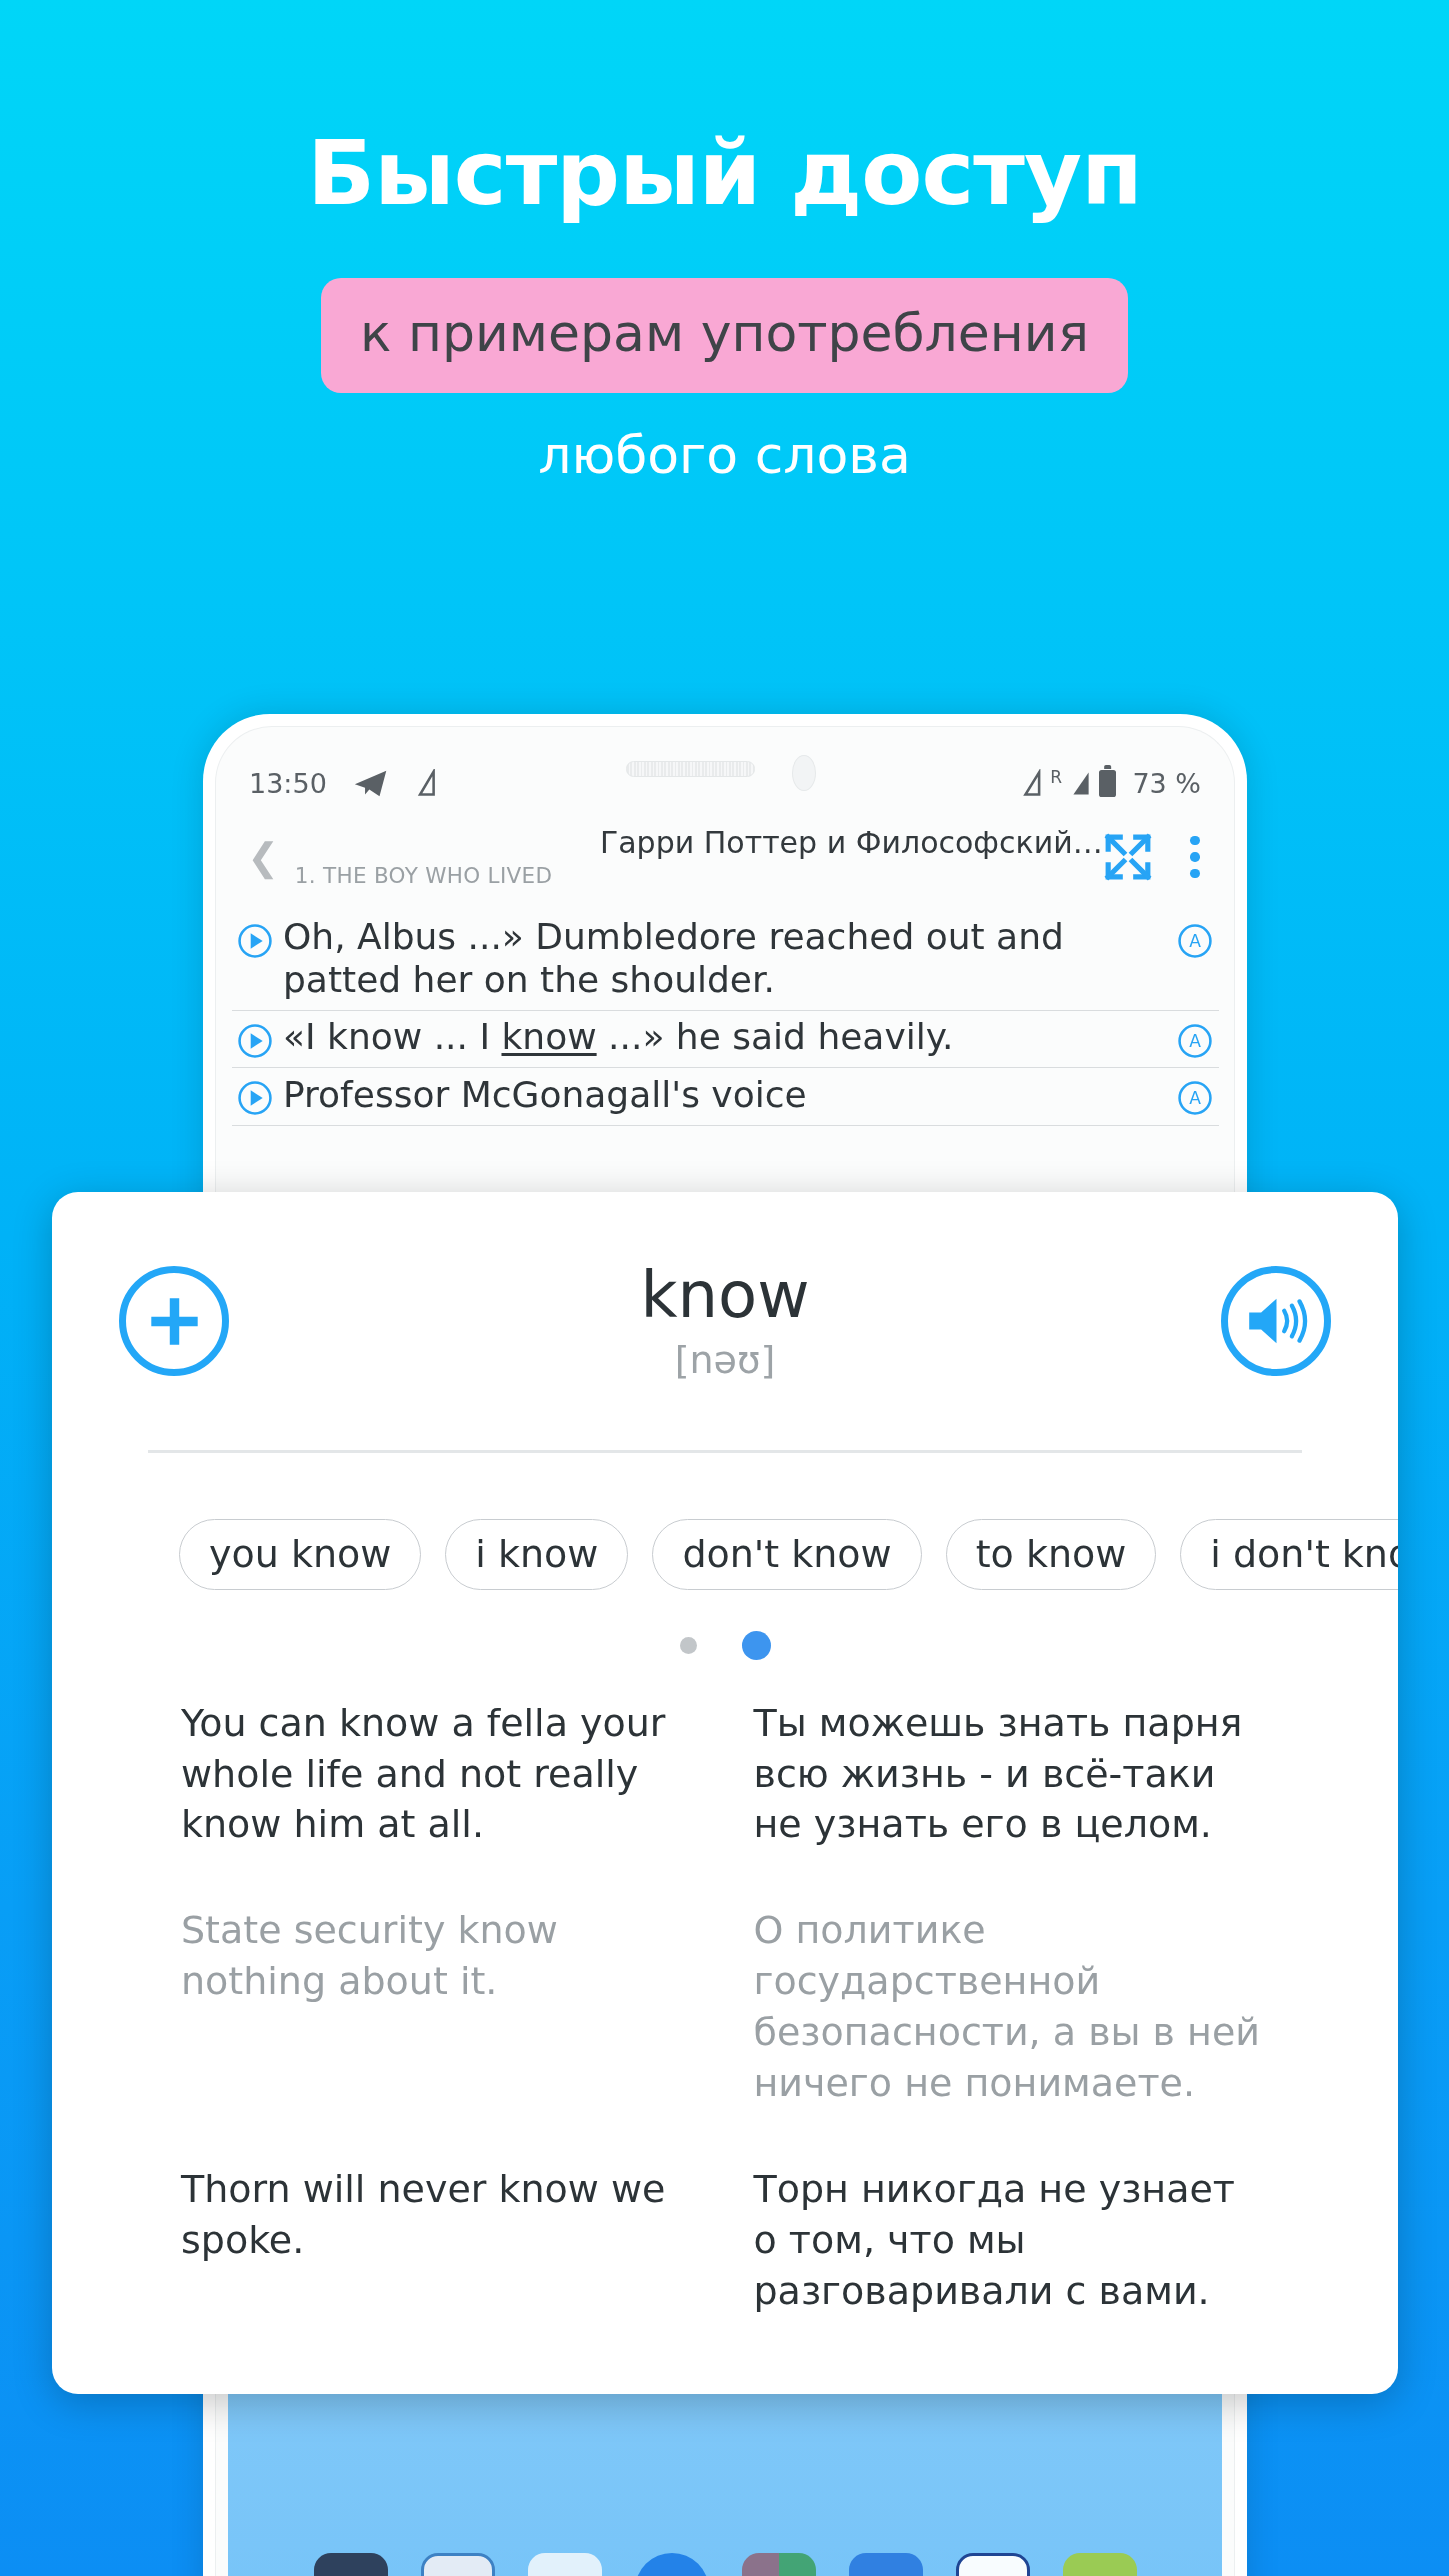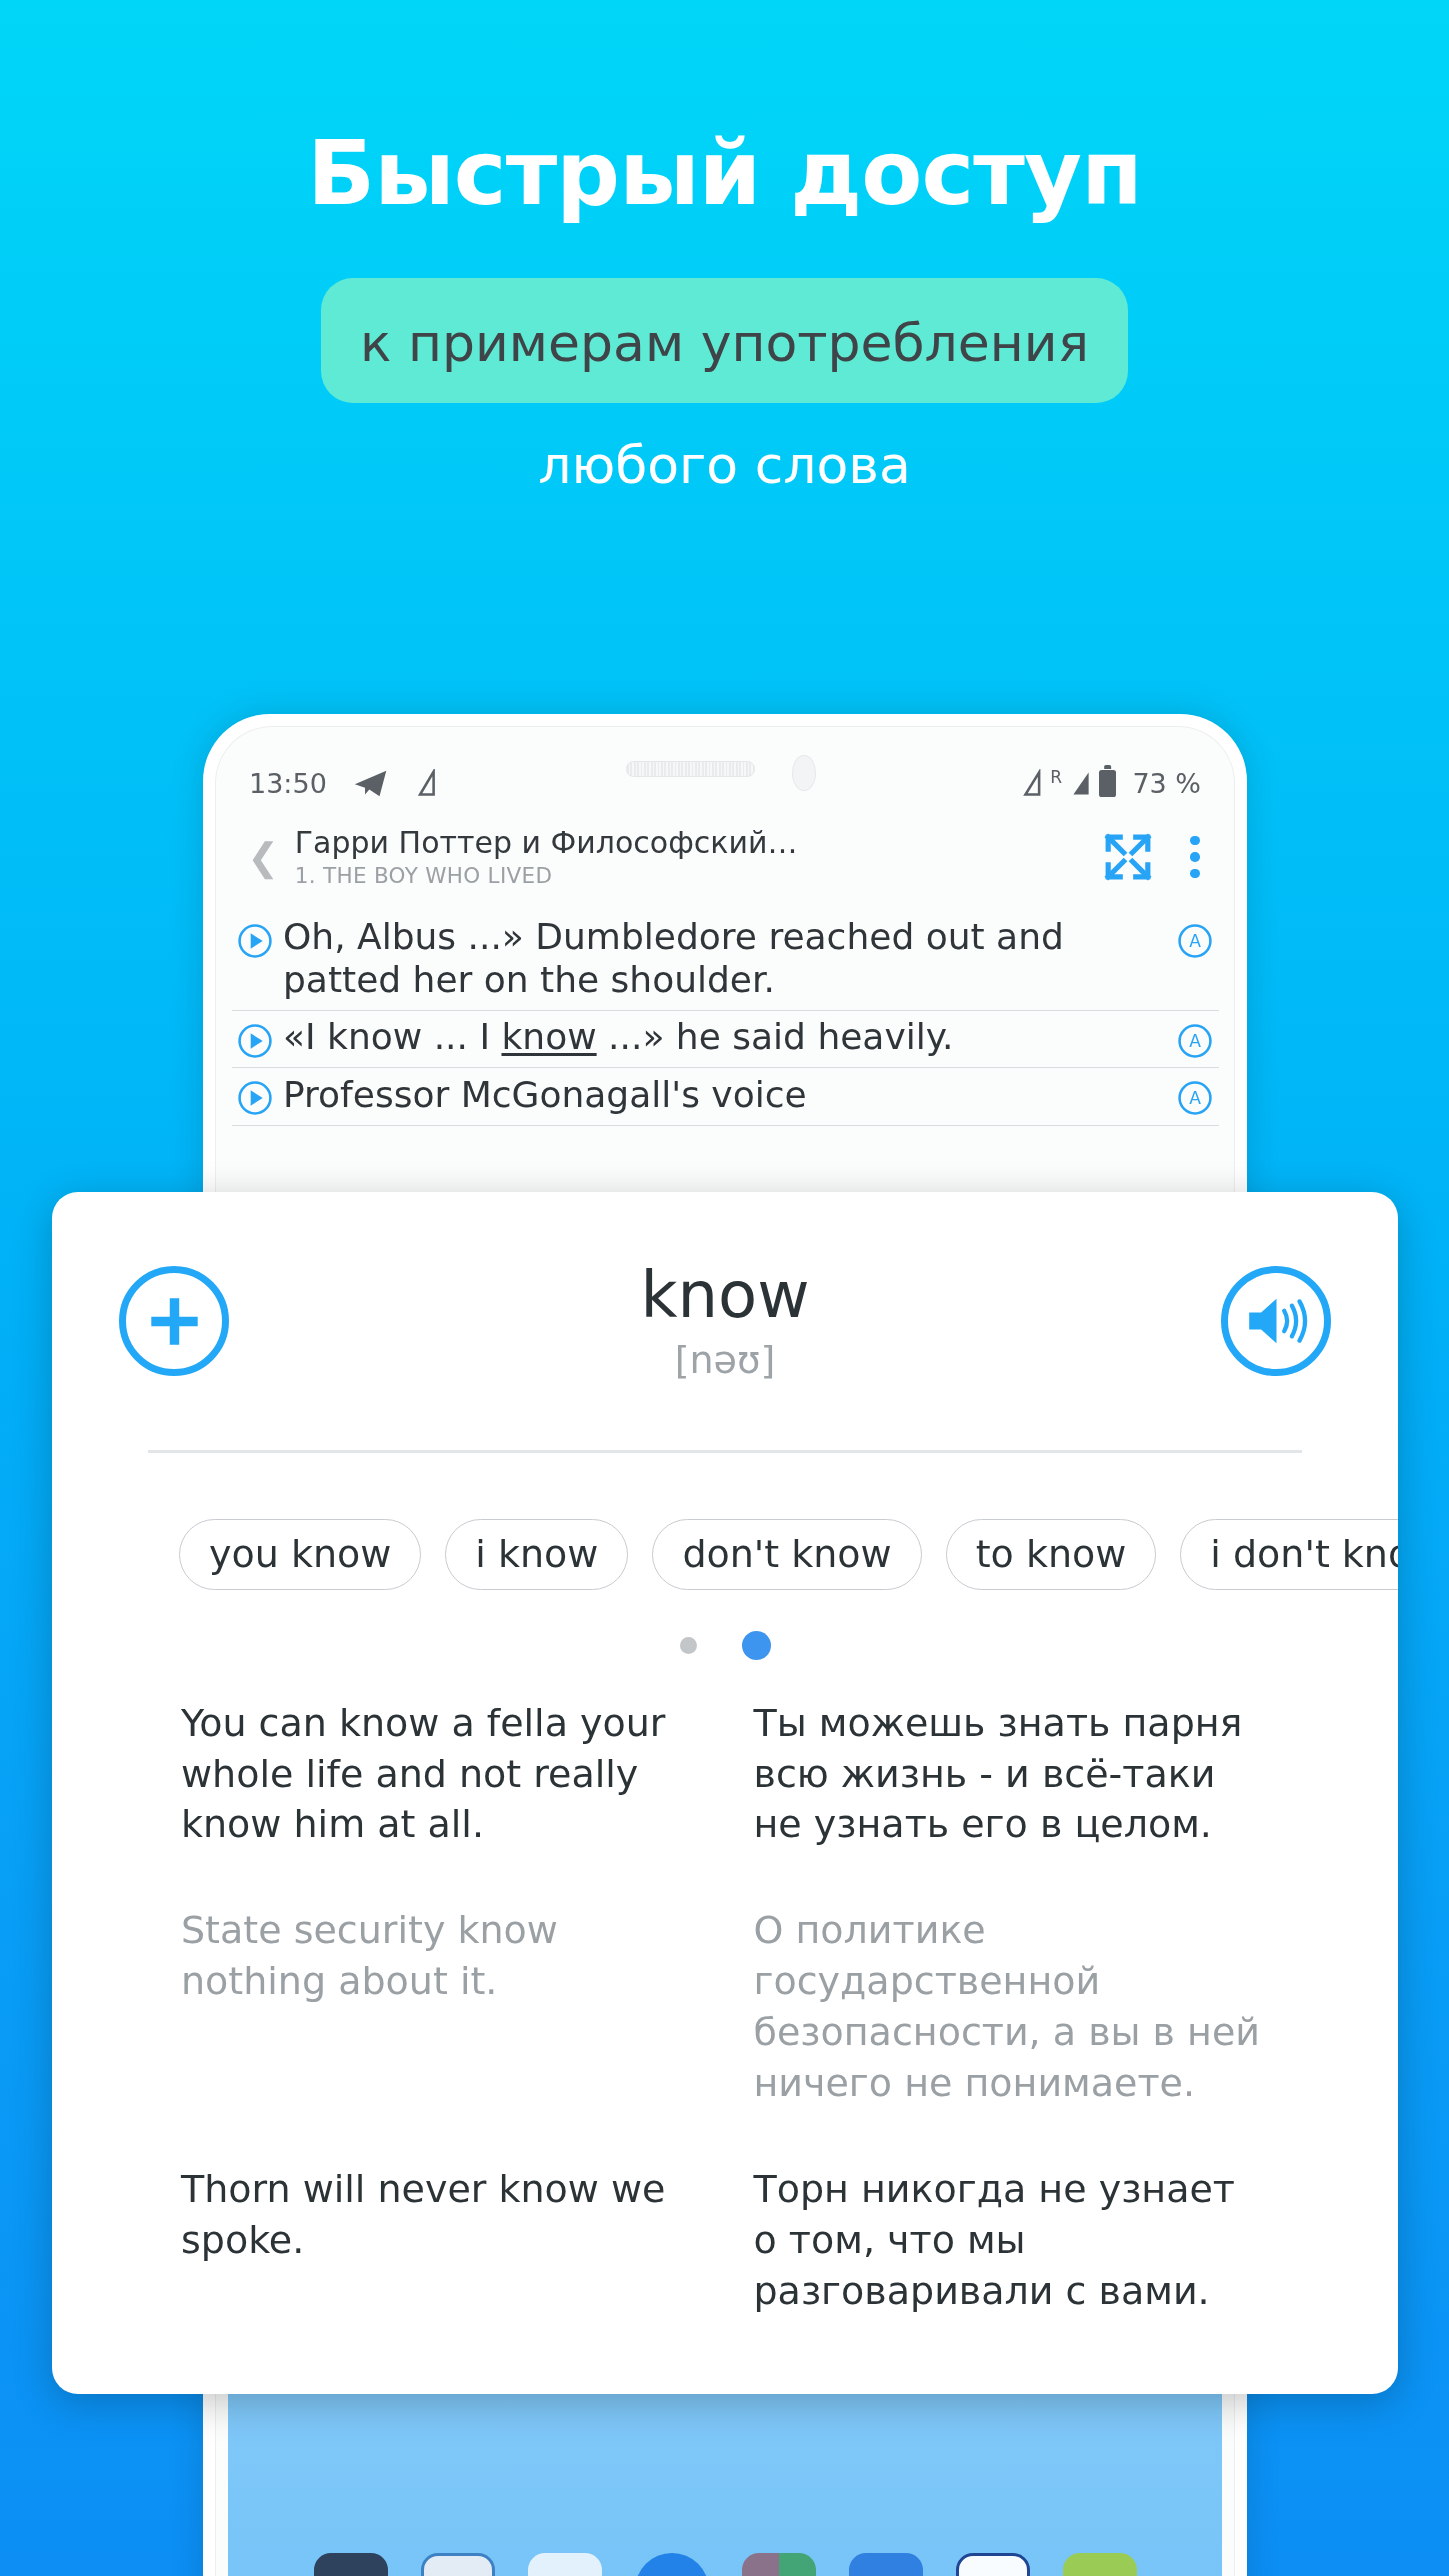--- a/index.html
+++ b/index.html
@@ -13,23 +13,23 @@
 
   
   .promo { position: absolute; top: 0; left: 0; width: 1449px; text-align: center; }
   .promo-title {
     font-size: 89px; font-weight: bold; color: #ffffff;
     letter-spacing: -0.9px; line-height: 1; margin-top: 129px;
     font-family: "DejaVu Sans", sans-serif;
   }
   .promo-badge-wrap { margin-top: 60px; display: flex; justify-content: center; }
   .promo-badge {
-    background: #5eead4; color: #3f4448;
+    background: #f9a8d4; color: #3f4448;
     font-size: 52px; font-weight: 500; line-height: 1;
-    padding: 39px 39px 34px 39px; border-radius: 32px;
+    padding: 29px 39px 34px 39px; border-radius: 20px;
     font-family: "DejaVu Sans", sans-serif;
     white-space: nowrap;
   }
   .promo-sub {
     margin-top: 36px; font-size: 52px; color: #ffffff; font-weight: 400;
     font-family: "DejaVu Sans", sans-serif; line-height: 1;
   }
 
   
   .phone {
@@ -83,20 +83,21 @@
   }
   .back-chevron {
     width: 53px; flex: none; text-align: center;
     color: #b7bbbe; font-size: 38px; line-height: 1; font-weight: 300;
   }
   .appbar-titles { flex: 1; min-width: 0; padding-left: 5.2px; }
   .appbar-title {
     font-size: 30px; color: #33393d; line-height: 1.12;
     white-space: nowrap; overflow: hidden; text-overflow: clip;
     font-family: "DejaVu Sans", sans-serif;
+    text-align: right;
   }
   .appbar-sub {
     font-size: 21.5px; color: #9aa0a4; letter-spacing: 0.3px; margin-top: 4.3px;
     font-family: "DejaVu Sans", sans-serif;
   }
   .appbar-actions { display: flex; align-items: center; gap: 29px; flex: none; padding-right: 5.2px;}
   .kebab { display:flex; flex-direction:column; gap:6.9px; padding: 5.2px 8.6px;}
   .kebab i { width: 9.4px; height: 9.4px; border-radius: 50%; background: #27a4f5; display:block;}
 
   

